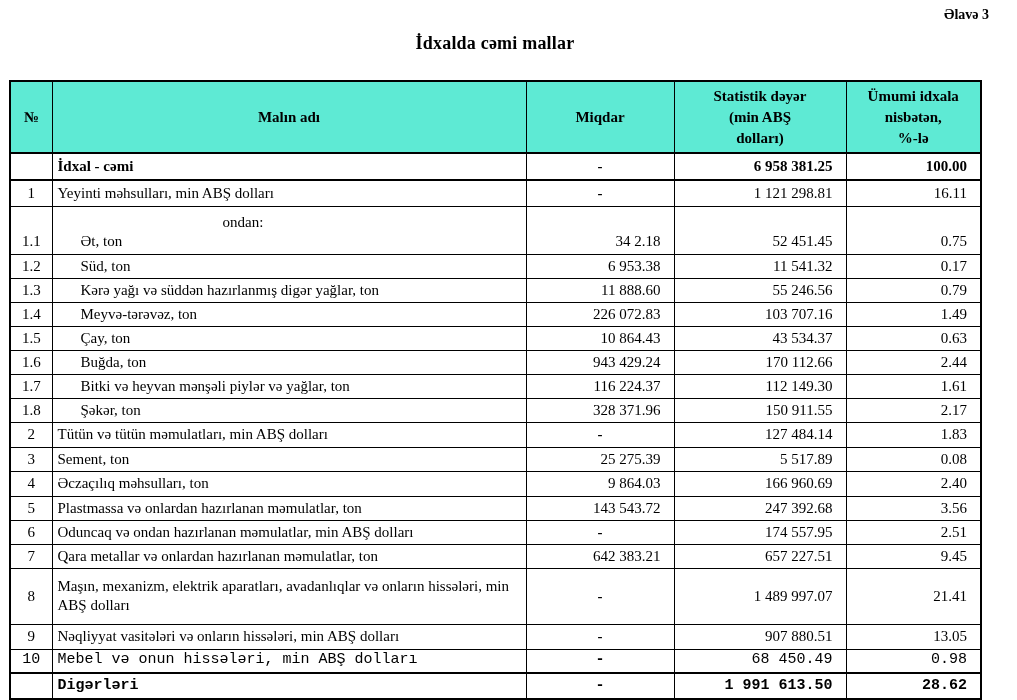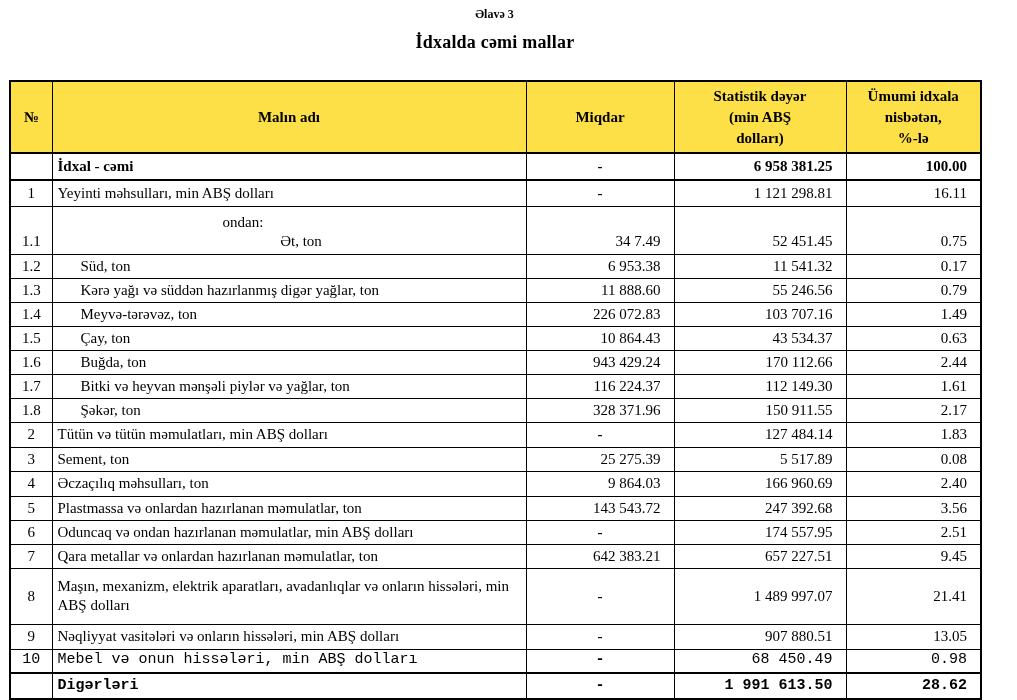--- a/index.html
+++ b/index.html
@@ -6,23 +6,23 @@
     margin: 0;
     padding: 0;
     width: 1017px;
     height: 700px;
     background: #ffffff;
     font-family: "Liberation Serif", "DejaVu Serif", serif;
     color: #000;
     overflow: hidden;
   }
   .appendix {
-    text-align: center;
+    text-align: right;
     padding: 7px 28px 0 0;
-    font-size: 12px;
+    font-size: 14px;
     font-weight: bold;
   }
   .doc-title {
     text-align: center;
     width: 972px;
     margin: 10px 0 0 9px;
     font-size: 18px;
     font-weight: bold;
     letter-spacing: 0.2px;
   }
@@ -35,41 +35,41 @@
     table-layout: fixed;
     border: 2px solid #000;
     font-size: 15px;
   }
   th, td {
     border: 1px solid #000;
     padding: 0;
     overflow: hidden;
   }
   thead th {
-    background: #fde047;
+    background: #5eead4;
     font-weight: bold;
     text-align: center;
     vertical-align: middle;
     height: 70px;
     line-height: 1.4;
     white-space: pre-line;
     border-bottom: 2px solid #000;
   }
   tbody td { vertical-align: middle; line-height: 1.25; }
   td.no   { text-align: center; }
   td.name { text-align: left; padding-left: 5px; padding-right: 4px; }
   td.name.sub { padding-left: 28px; }
   td.num  { text-align: right; padding-right: 13px; }
   td.dash { text-align: center; font-weight: bold; }
   tr.bold td { font-weight: bold; }
   tr.bold td { border-top: 2px solid #000; border-bottom: 2px solid #000; }
   tr.first-sub td { vertical-align: bottom; padding-bottom: 3px; }
   tr.first-sub td.name { padding-left: 0; margin-top: 8px; }
   tr.first-sub .pre-label { padding-left: 170px; padding-top: 4px; }
-  tr.first-sub .item-name { padding-left: 28px; text-align: center; }
+  tr.first-sub .item-name { padding-left: 28px; }
 </style>
 </head>
 <body>
 
 <div class="appendix">Əlavə 3</div>
 <div class="doc-title">İdxalda cəmi mallar</div>
 
 <table class="main">
   <colgroup>
     <col style="width:42px">
@@ -105,21 +105,21 @@
         <td class="dash">-</td>
         <td class="num">1 121 298.81</td>
         <td class="num">16.11</td>
       </tr>
       <tr class="first-sub" style="height: 48px;">
         <td class="no">1.1</td>
         <td class="name">
           <div class="pre-label">ondan:</div>
           <div class="item-name">Ət, ton</div>
         </td>
-        <td class="num">34 7.49</td>
+        <td class="num">34 2.18</td>
         <td class="num">52 451.45</td>
         <td class="num">0.75</td>
       </tr>
       <tr style="height: 24px;">
         <td class="no">1.2</td>
         <td class="name sub">Süd, ton</td>
         <td class="num">6 953.38</td>
         <td class="num">11 541.32</td>
         <td class="num">0.17</td>
       </tr>

